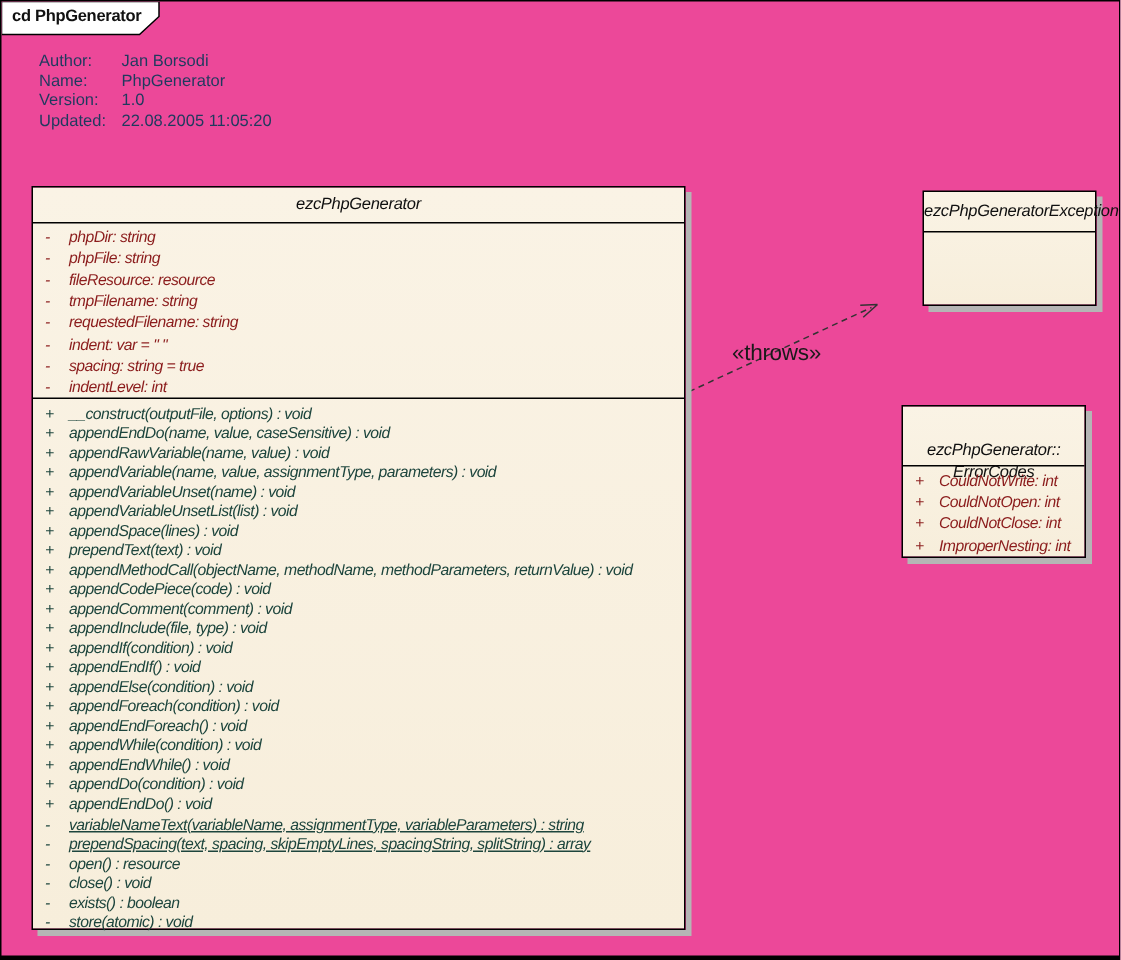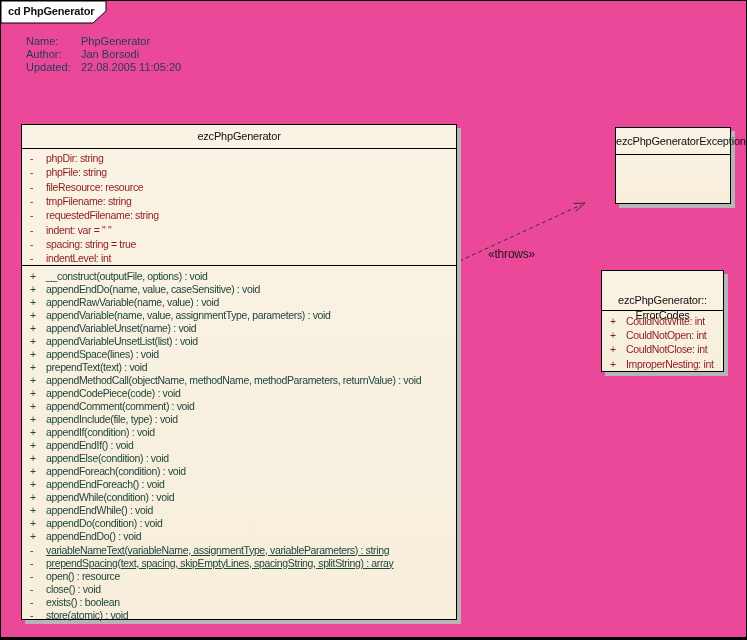--- a/index.html
+++ b/index.html
@@ -19,20 +19,21 @@
   
   .metadata{position:absolute;left:25px;top:33px;color:#1e3a5e;font-size:11px;}
   .meta-row{display:flex;height:13.4px;align-items:center;white-space:nowrap;}
   .meta-label{width:55px;}
   .meta-value{}
   
   .class-box{
     position:absolute;box-sizing:border-box;border:1px solid #000;
     background:linear-gradient(180deg,#faf3e5 0%,#f7eedb 100%);
     box-shadow:4px 4px 0 0 #b5b5b5;
+    font-style:italic;
   }
   .class-header{
     border-bottom:1px solid #000;text-align:center;color:#101010;
     font-size:11px;letter-spacing:-0.2px;
   }
   .member-row{
     display:flex;align-items:center;white-space:nowrap;
     font-size:10.5px;letter-spacing:-0.35px;
   }
   .member-row .vis{flex:0 0 16px;padding-left:8px;}
@@ -49,48 +50,52 @@
   .exception-class{left:614px;top:126px;width:116px;height:77px;}
   .exception-class .class-header{height:26px;line-height:26px;}
   
   .errorcodes-class{left:600px;top:269px;width:123px;height:102px;}
   .errorcodes-class .class-header{height:40px;padding-top:22px;box-sizing:border-box;line-height:15px;}
   .errorcodes-class .attrs{padding-top:3px;}
   .errorcodes-class .member-row{height:14.2px;color:#8b1c1c;}
   
   .connector-svg{position:absolute;left:0;top:0;pointer-events:none;}
   .throws-label{
-    position:absolute;left:487px;top:226px;font-size:12px;color:#1a1a1a;
-    white-space:nowrap;letter-spacing:-0.2px;margin-top:20px;
+    position:absolute;left:487px;top:226px;font-size:15px;color:#1a1a1a;
+    white-space:nowrap;letter-spacing:-0.2px;
   }
 </style>
 </head>
 <body>
 
 <div class="canvas">
 
   <div class="frame-tab">
     <svg width="112" height="24">
       <polygon points="0,0 105,0 105,10 92,22 0,22" fill="#ffffff" stroke="#000000" stroke-width="1"></polygon>
     </svg>
     <span class="tab-label">cd PhpGenerator</span>
   </div>
 
   <div class="metadata">
 
       <div class="meta-row">
+        <span class="meta-label">Author:</span>
+        <span class="meta-value">Jan Borsodi</span>
+      </div>
+
+      <div class="meta-row">
         <span class="meta-label">Name:</span>
         <span class="meta-value">PhpGenerator</span>
       </div>
 
       <div class="meta-row">
-        <span class="meta-label">Author:</span>
-        <span class="meta-value">Jan Borsodi</span>
-      </div>
-
+        <span class="meta-label">Version:</span>
+        <span class="meta-value">1.0</span>
+      </div>
 
 
       <div class="meta-row">
         <span class="meta-label">Updated:</span>
         <span class="meta-value">22.08.2005 11:05:20</span>
       </div>
     </div>
 
   <svg class="connector-svg" width="747" height="640">
     <line x1="452" y1="263" x2="580" y2="204" stroke="#333333" stroke-width="1" stroke-dasharray="4,3"></line>

